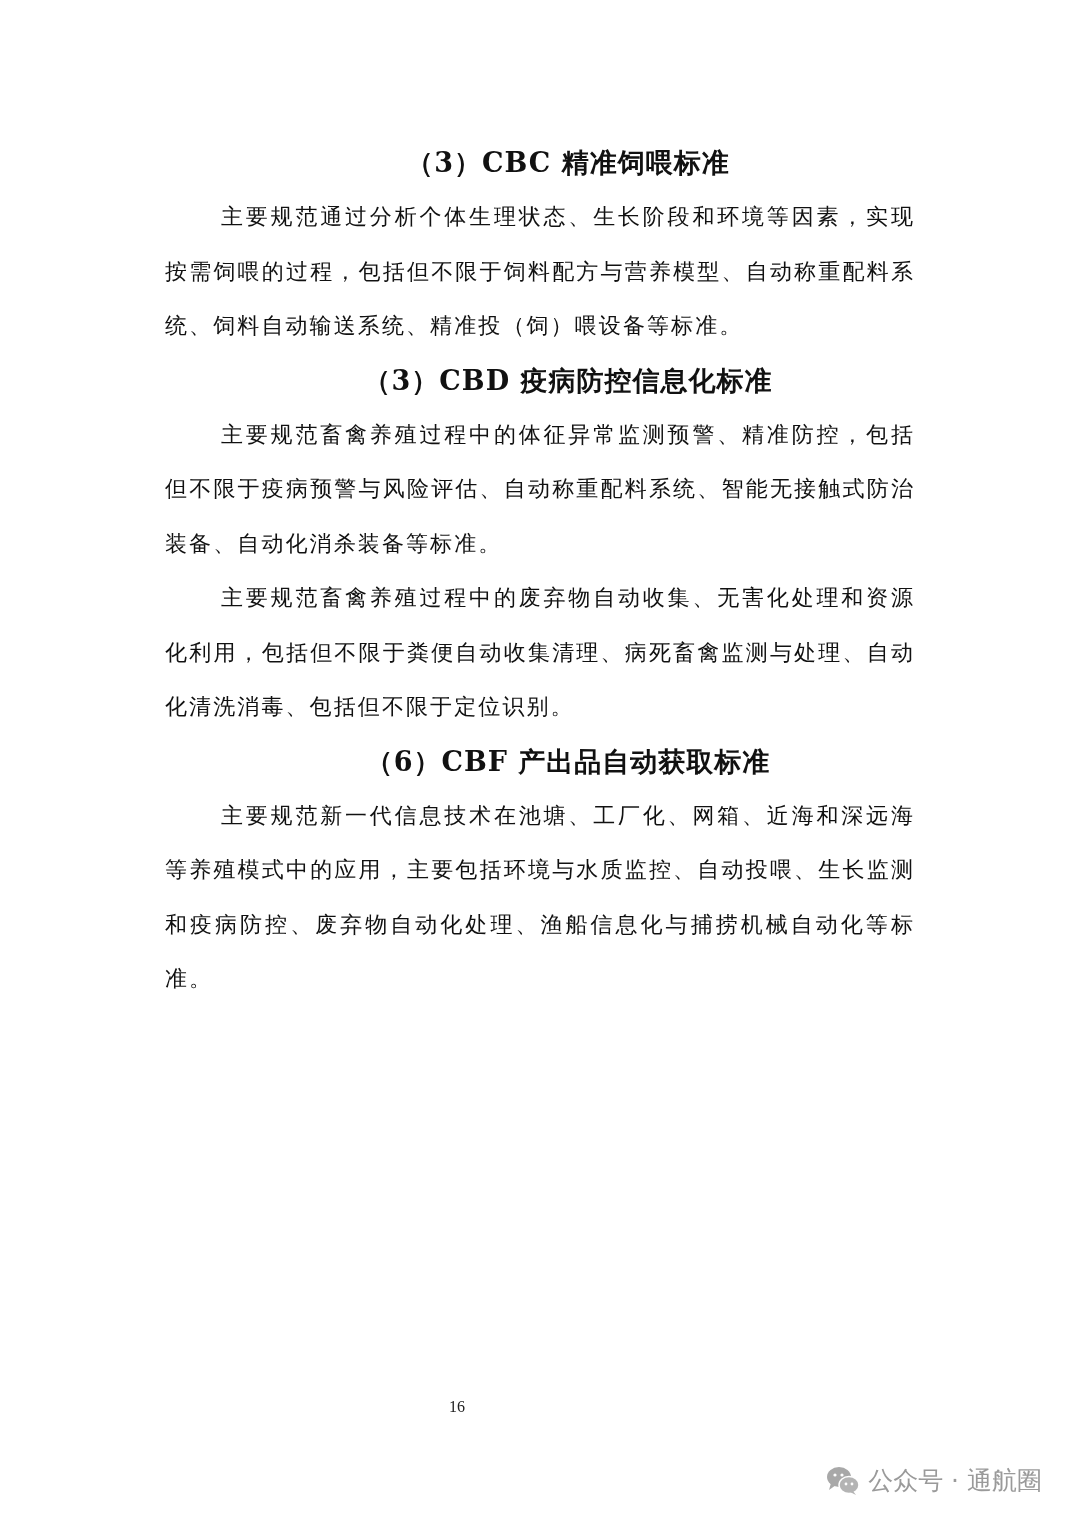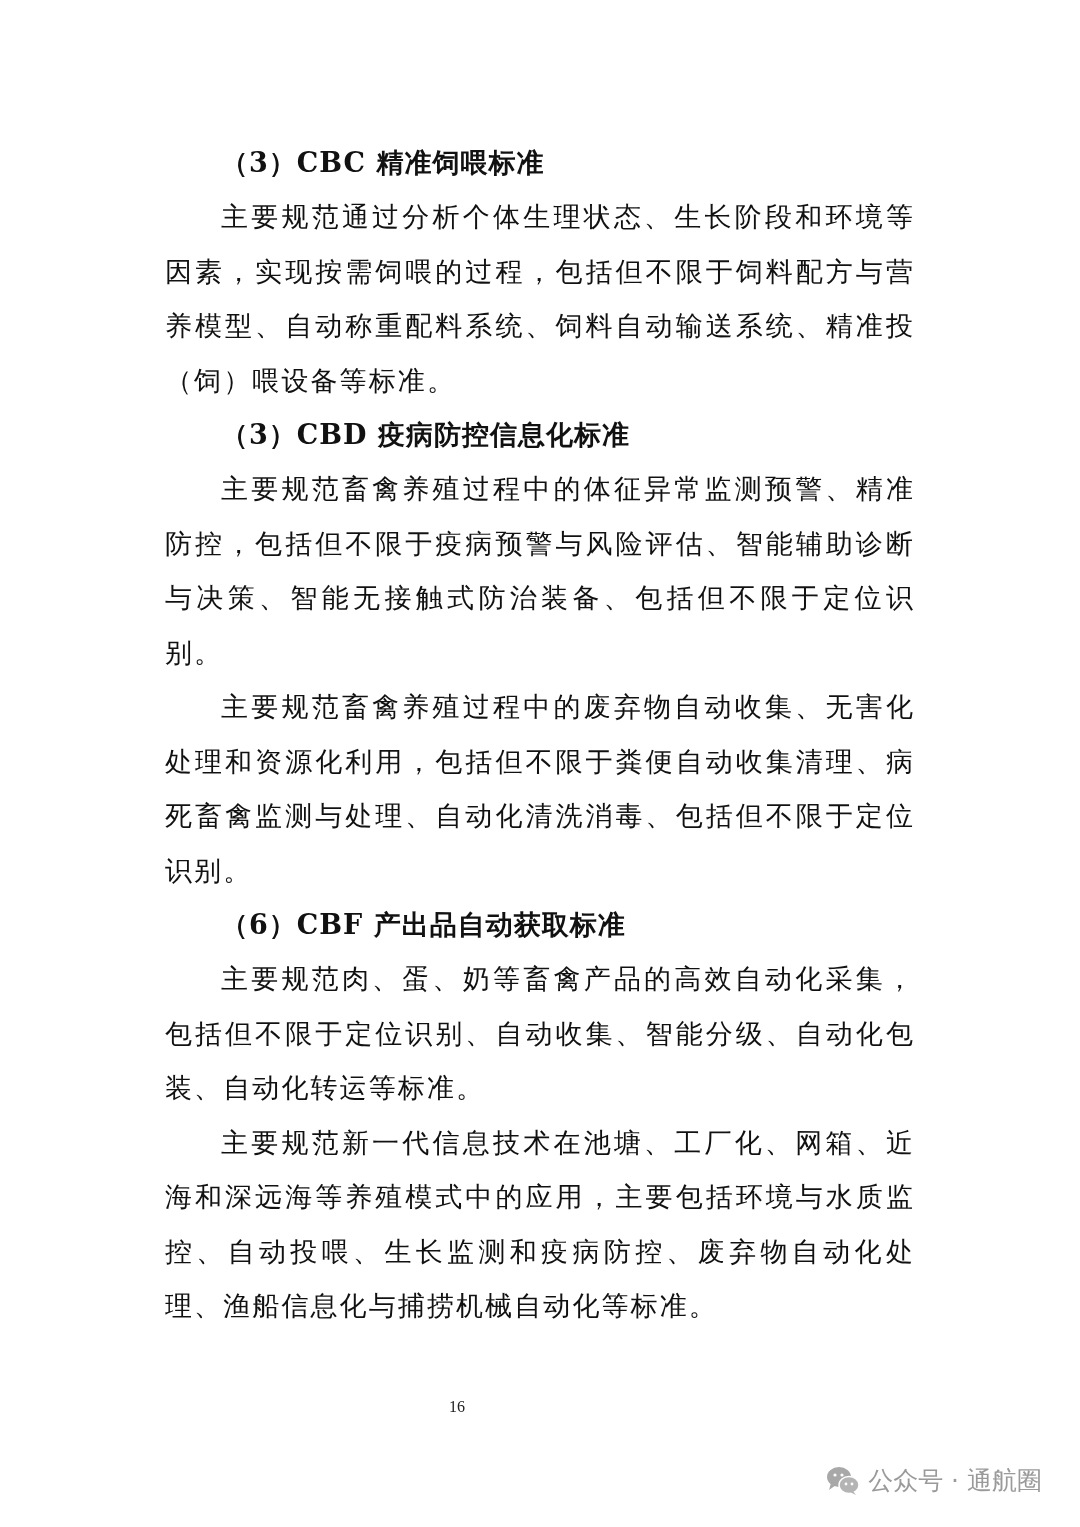--- a/index.html
+++ b/index.html
@@ -24,26 +24,27 @@
     .heading {
       font-family: "DejaVu Serif", "Liberation Serif", serif;
       font-weight: bold;
       font-size: 27px;
       line-height: 54px;
       height: 54px;
       padding-left: 56px;
       letter-spacing: 1px;
       white-space: nowrap;
       margin: 0;
+      text-align: center;
     }
     .heading.level2 {
       padding-left: 56px;
     }
     .para {
-      font-size: 27px;
+      font-size: 22px;
       line-height: 54.5px;
       text-indent: 56px;
       text-align: justify;
       text-justify: inter-ideograph;
       letter-spacing: 2.1px;
       margin: 0;
       word-break: break-all;
     }
     .page-number {
       position: absolute;
@@ -74,26 +75,25 @@
   </style>
 </head>
 <body>
 
 <div class="page">
 
   <h3 class="heading">（3）CBC 精准饲喂标准</h3>
   <p class="para">主要规范通过分析个体生理状态、生长阶段和环境等因素，实现按需饲喂的过程，包括但不限于饲料配方与营养模型、自动称重配料系统、饲料自动输送系统、精准投（饲）喂设备等标准。</p>
 
   <h3 class="heading">（3）CBD 疫病防控信息化标准</h3>
-  <p class="para">主要规范畜禽养殖过程中的体征异常监测预警、精准防控，包括但不限于疫病预警与风险评估、智能辅助诊断与决策、智能无接触式防治装备、包括但不限于定位识别。</p>
+  <p class="para">主要规范畜禽养殖过程中的体征异常监测预警、精准防控，包括但不限于疫病预警与风险评估、自动称重配料系统、智能无接触式防治装备、自动化消杀装备等标准。</p>
 
   <p class="para">主要规范畜禽养殖过程中的废弃物自动收集、无害化处理和资源化利用，包括但不限于粪便自动收集清理、病死畜禽监测与处理、自动化清洗消毒、包括但不限于定位识别。</p>
 
   <h3 class="heading">（6）CBF 产出品自动获取标准</h3>
-  <p class="para">主要规范肉、蛋、奶等畜禽产品的高效自动化采集，包括但不限于定位识别、自动收集、智能分级、自动化包装、自动化转运等标准。</p>
 
   <p class="para">主要规范新一代信息技术在池塘、工厂化、网箱、近海和深远海等养殖模式中的应用，主要包括环境与水质监控、自动投喂、生长监测和疫病防控、废弃物自动化处理、渔船信息化与捕捞机械自动化等标准。</p>
 
 </div>
 
 <div class="page-number">16</div>
 
 <div class="watermark">
   <span class="wm-icon">
     <svg width="34" height="30" viewBox="0 0 34 30">

